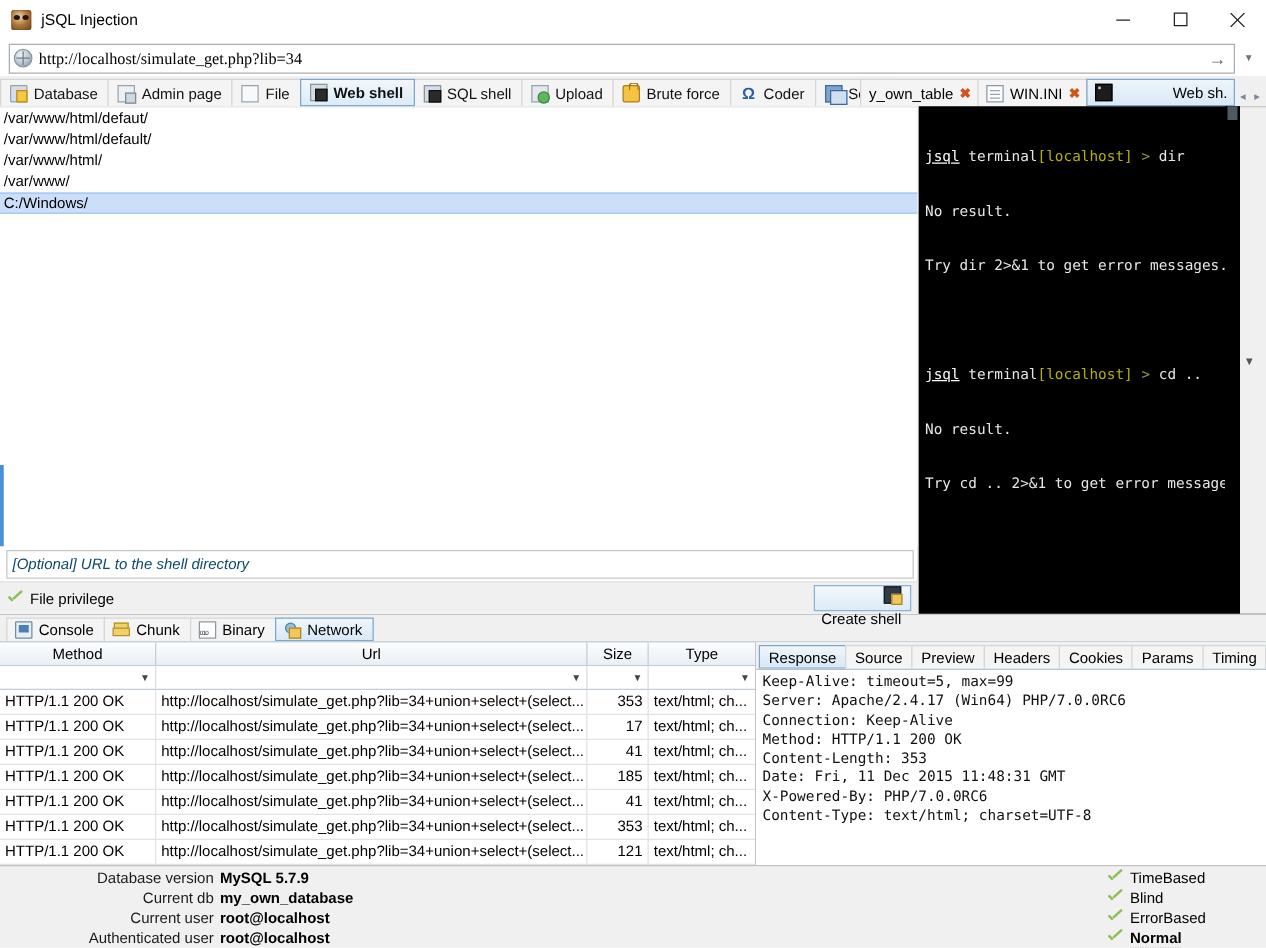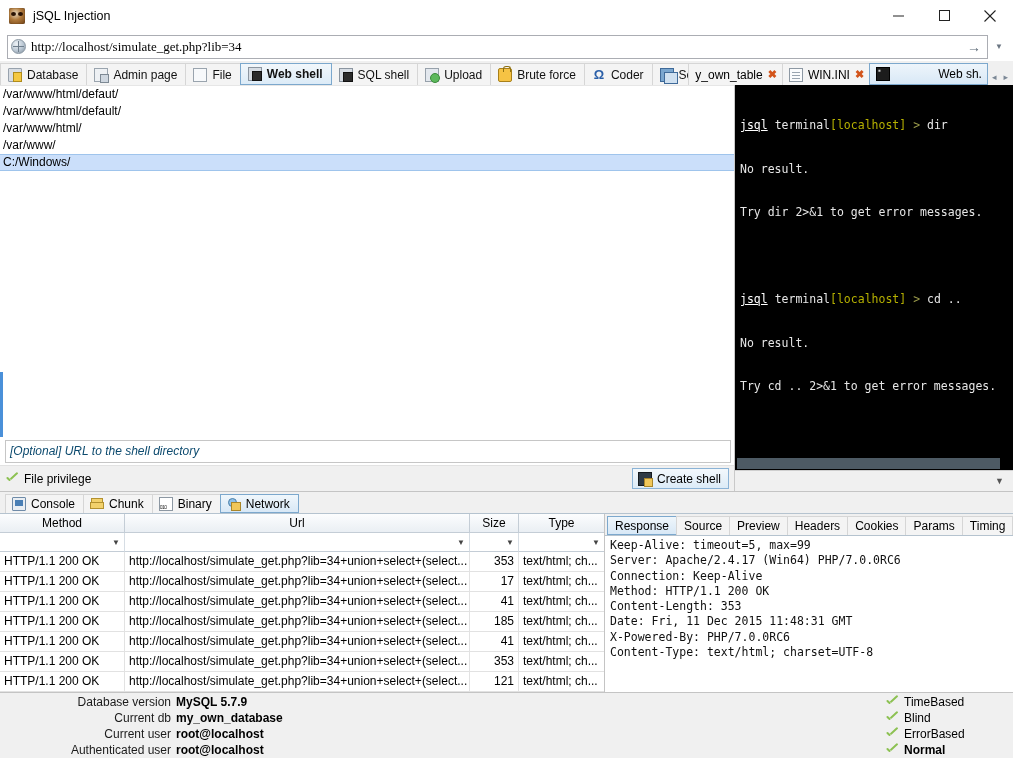--- a/index.html
+++ b/index.html
@@ -299,35 +299,36 @@
     position: absolute;
     left: 4px; top: 3px;
     width: 10px; height: 2px;
     background: #8cc152;
     transform: rotate(-42deg);
     border-radius: 1px;
   }
   .spacer { flex: 1 1 auto; }
   .btn-create {
     height: 21px;
-    display: flex; align-items: center; gap: 5px;
+    display: flex; align-items: flex-end; gap: 5px;
     padding: 0 7px 0 5px;
     font-size: 12px;
     background: linear-gradient(to bottom,#f3f8fc,#dcebf7);
     border: 1px solid #8bb3d6;
+    flex-direction: column;
   }
   .ic-create { background:#2f3b46; border:1px solid #141a1f; }
   .ic-create::after { content:""; position:absolute; right:-2px; bottom:-2px; width:7px; height:7px; background:#f0c75a; border:1px solid #a9862a; }
 
   
   .term-pane {
     flex: 1 1 auto;
     background: #000;
     display: flex;
-    flex-direction: column;
+    flex-direction: row;
     min-width: 0;
     position: relative;
   }
   .term-body {
     flex: 1 1 auto;
     padding: 4px 0 0 5px;
     font-family: "DejaVu Sans Mono", "Liberation Mono", monospace;
     font-size: 11.5px;
     line-height: 14.5px;
     color: #e6e6e6;

